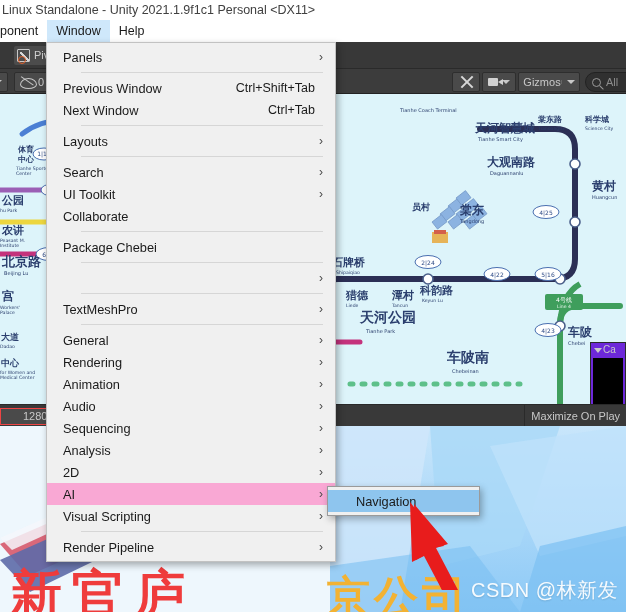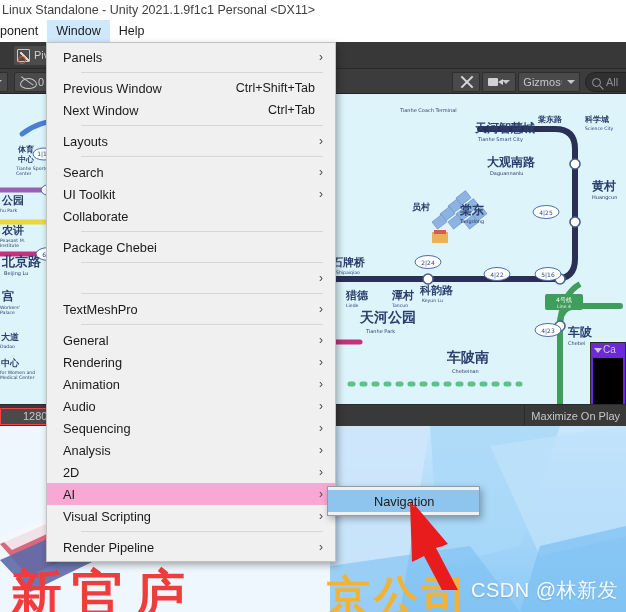--- a/index.html
+++ b/index.html
@@ -130,21 +130,21 @@
     font-size:12px; color:#4a4a4a; line-height:1;
   }
   .sep { height:1px; background:#d6d6d6; margin:4px 12px 4px 34px; }
 
   
   .submenu {
     position:absolute; left:327px; top:486px; width:153px;
     background:#f0f0f0; border:1px solid #9a9a9a;
     box-shadow:2px 3px 7px rgba(0,0,0,.30); padding:3px 0; z-index:60;
   }
-  .submenu .menu-row { padding-left:46px; }
+  .submenu .menu-row { padding-left:28px; }
   .submenu .menu-row.sel { background:#8ec5ee; }
 
   
   .redarrow { position:absolute; left:398px; top:498px; width:110px; height:92px; z-index:70; pointer-events:none; }
 </style>
 </head>
 <body>
 
 <div id="root">
 

